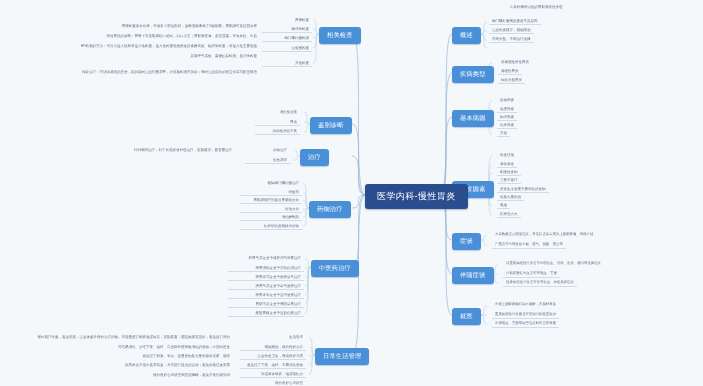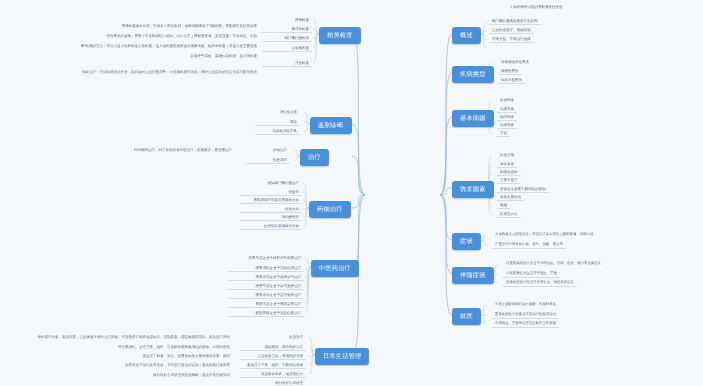--- a/index.html
+++ b/index.html
@@ -84,20 +84,21 @@
     <g fill="none" stroke="#c3d4e4" stroke-width="0.7">
       <path d="M319,34 C313,34 319,20 313,20 M319,34 C313,34 319,29 313,29 M319,34 C313,34 319,38 313,38 M319,34 C313,34 319,48 313,48 M319,34 C313,34 319,63 313,63"></path>
       <path d="M310,124 C304,124 310,112 304,112 M310,124 C304,124 310,122 304,122 M310,124 C304,124 310,132 304,132"></path>
       <path d="M300,156 C294,156 300,150 294,150 M300,156 C294,156 300,160 294,160"></path>
       <path d="M309,208 C303,208 309,183 303,183 M309,208 C303,208 309,192 303,192 M309,208 C303,208 309,200 303,200 M309,208 C303,208 309,209 303,209 M309,208 C303,208 309,217 303,217 M309,208 C303,208 309,226 303,226"></path>
       <path d="M311,267 C305,267 311,259 305,259 M311,267 C305,267 311,268 305,268 M311,267 C305,267 311,277 305,277 M311,267 C305,267 311,286 305,286 M311,267 C305,267 311,295 305,295 M311,267 C305,267 311,304 305,304 M311,267 C305,267 311,313 305,313"></path>
       <path d="M315,355 C309,355 315,338 309,338 M315,355 C309,355 315,347 309,347 M315,355 C309,355 315,356 309,356 M315,355 C309,355 315,365 309,365 M315,355 C309,355 315,374 309,374"></path>
     </g>
   </svg>
 
+  <div class="node root" style="left:365px;top:184px;">医学内科-慢性胃炎</div>
 
   <div class="node branch" style="left:452px;top:27px;">概述</div>
   <div class="node branch" style="left:452px;top:66px;">疾病类型</div>
   <div class="node branch" style="left:452px;top:110px;">基本病因</div>
   <div class="node branch" style="left:452px;top:181px;">诱发因素</div>
   <div class="node branch" style="left:452px;top:233px;">症状</div>
   <div class="node branch" style="left:452px;top:267px;">伴随症状</div>
   <div class="node branch" style="left:452px;top:308px;">就医</div>
 
   <div class="node leaf noline" style="left:507px;top:3px;">由多种病因引起的胃黏膜慢性炎症</div>

